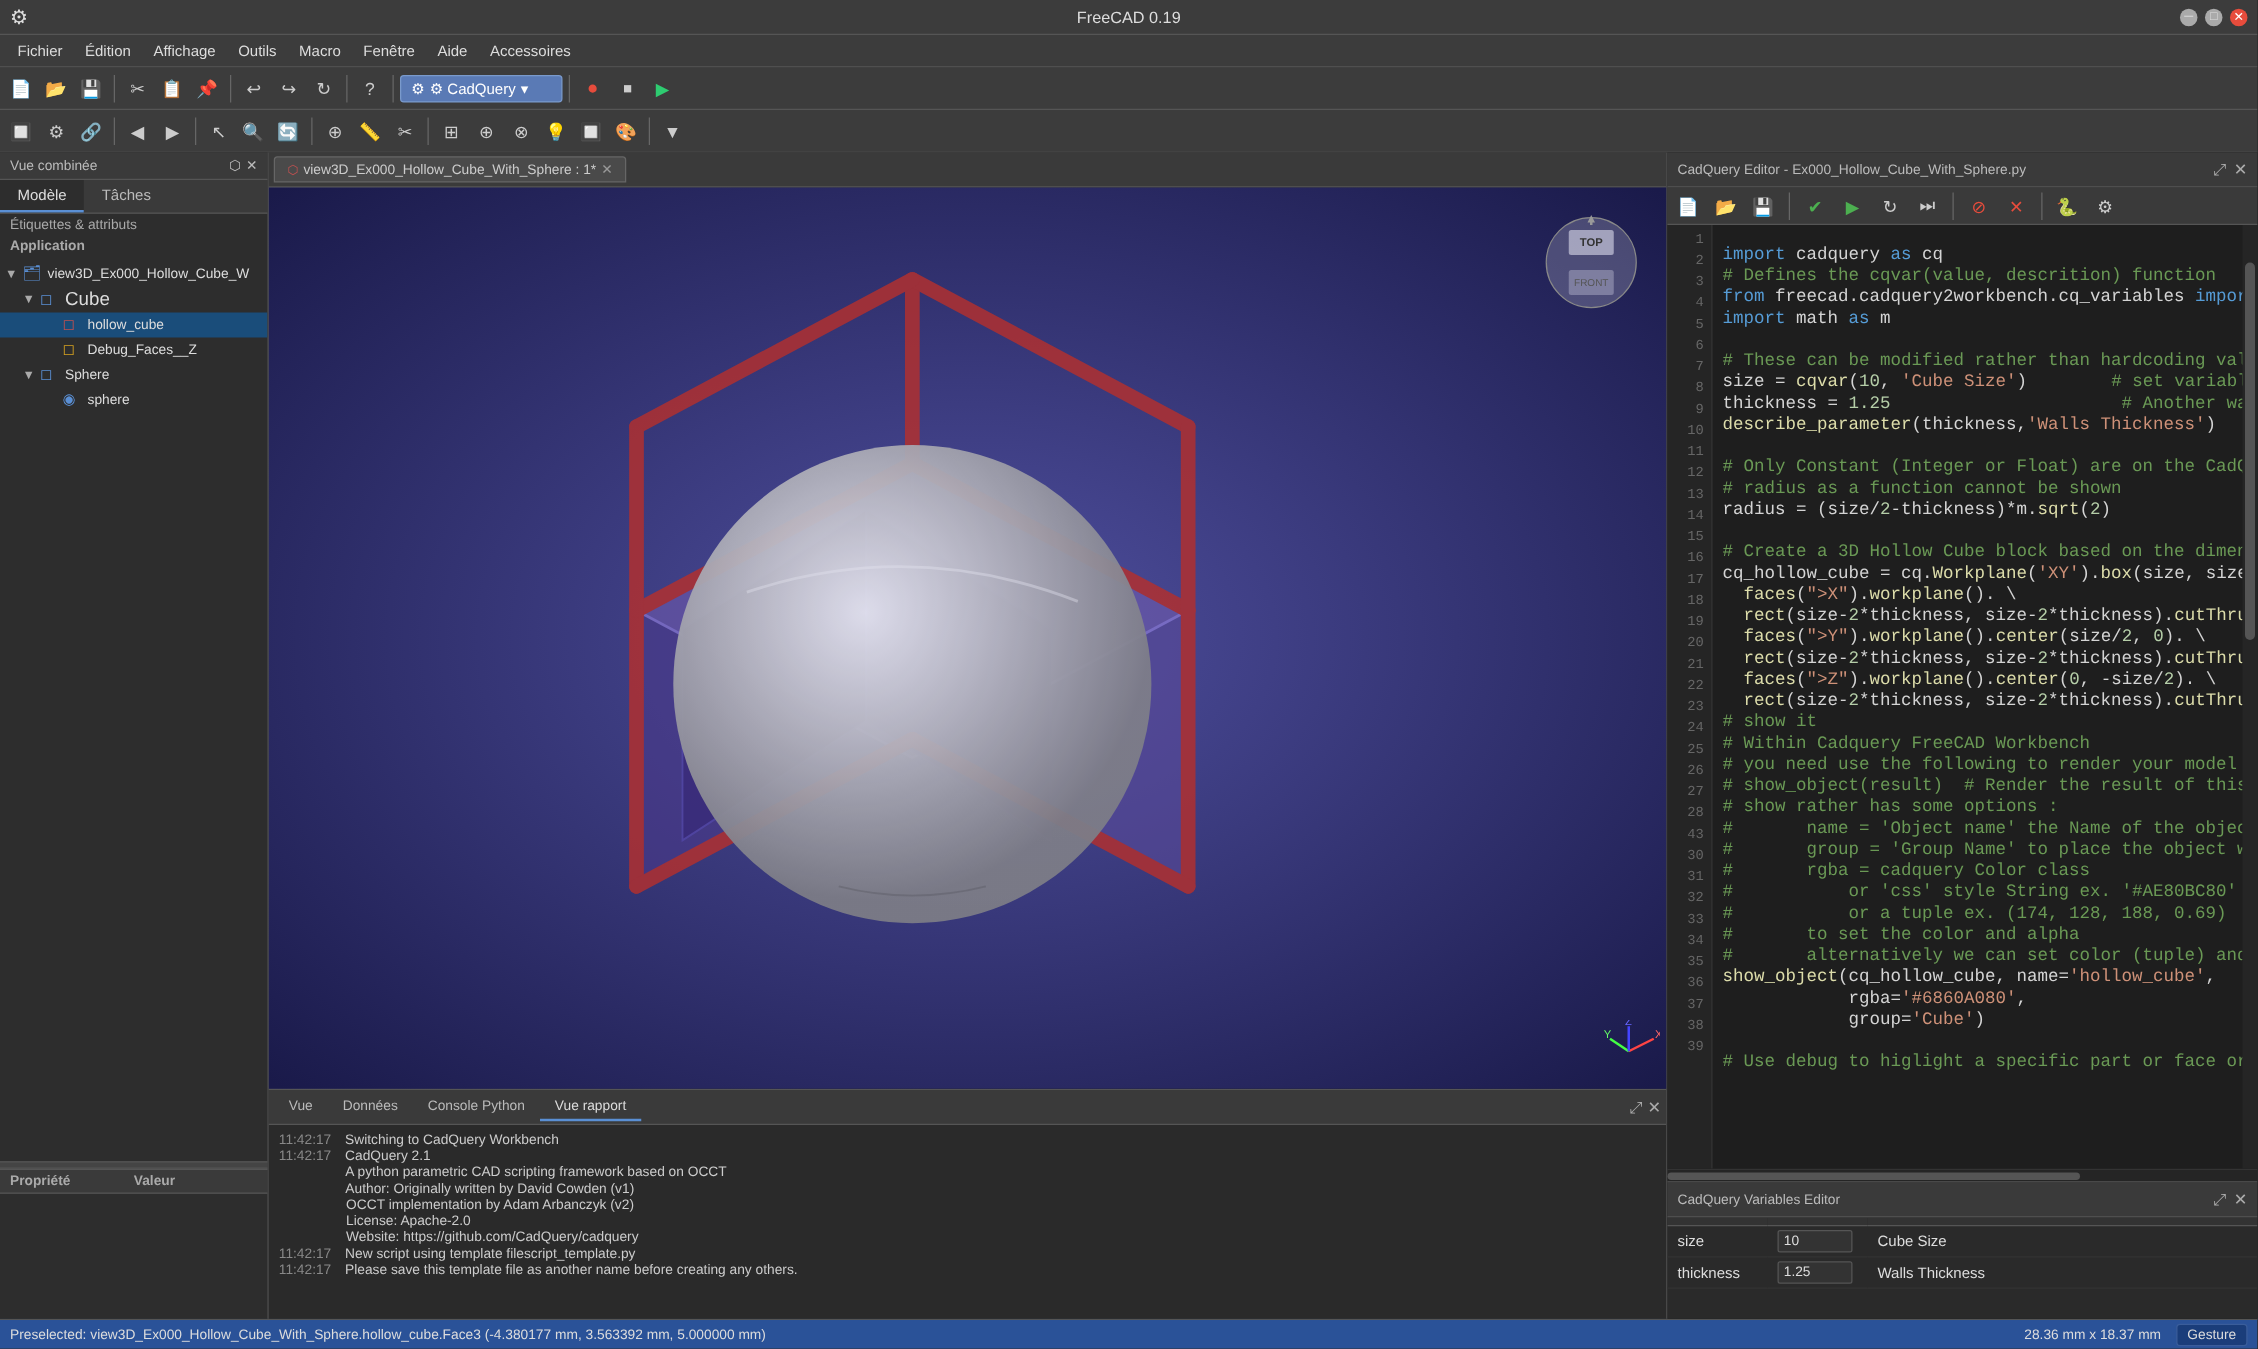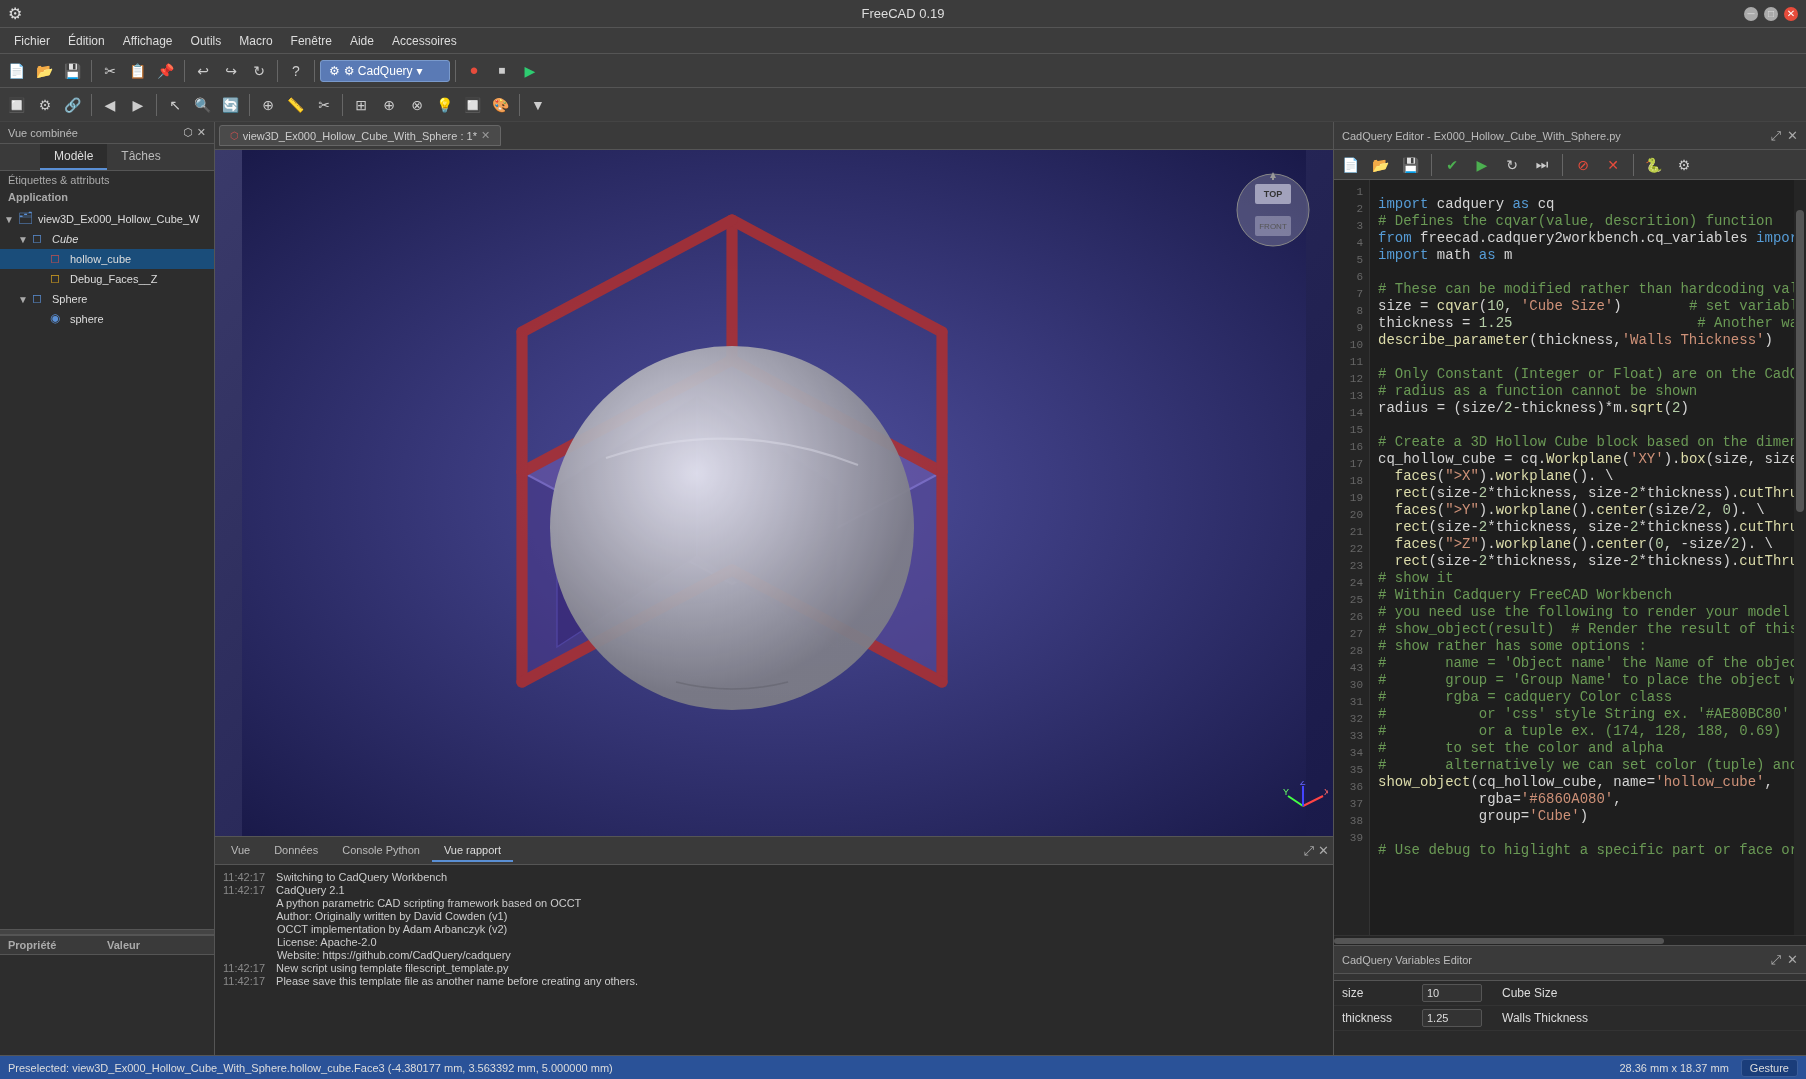--- a/index.html
+++ b/index.html
@@ -25,21 +25,21 @@
     .tb-btn { width: 26px; height: 26px; background: transparent; border: 1px solid transparent; border-radius: 3px; cursor: pointer; display: flex; align-items: center; justify-content: center; color: #ccc; font-size: 14px; }
     .tb-sep { width: 1px; height: 22px; background: #666; margin: 0 3px; }
     .wb-selector { background: #5a7ab5; color: white; border: 1px solid #7a9acc; border-radius: 3px; padding: 3px 8px; font-size: 12px; cursor: pointer; display: flex; align-items: center; gap: 4px; min-width: 130px; }
 
     
     #main-layout { display: flex; height: calc(1079px - 28px - 26px - 34px - 34px - 24px); }
 
     
     #left-panel { width: 215px; background: #2d2d2d; border-right: 1px solid #555; display: flex; flex-direction: column; }
     #left-panel .panel-header { background: #3a3a3a; padding: 4px 8px; font-size: 11px; color: #bbb; display: flex; justify-content: space-between; align-items: center; border-bottom: 1px solid #555; }
-    #left-panel .tabs { display: flex; background: #3a3a3a; border-bottom: 1px solid #555; padding-left: 40px; }
+    #left-panel .tabs { display: flex; background: #3a3a3a; border-bottom: 1px solid #555; }
     .panel-tab { padding: 5px 14px; font-size: 12px; cursor: pointer; border-bottom: 2px solid transparent; color: #bbb; }
     .panel-tab.active { color: #ddd; border-bottom: 2px solid #5a8fd4; background: #2d2d2d; }
     #tree-area { flex: 1; overflow-y: auto; padding: 4px 0; }
     .tree-item { display: flex; align-items: center; padding: 2px 4px; cursor: pointer; font-size: 12px; }
     .tree-item.selected { background: #1a4d7a; }
     .tree-arrow { display: inline-block; width: 14px; color: #aaa; font-size: 10px; }
     .tree-icon { display: inline-block; width: 16px; height: 16px; margin-right: 4px; font-size: 12px; }
     .icon-blue { color: #5a8fd4; }
     .icon-red { color: #c05050; }
     .icon-yellow { color: #d4a020; }
@@ -54,21 +54,21 @@
     .vp-tab { display: flex; align-items: center; gap: 4px; padding: 3px 10px; background: #4a4a4a; border: 1px solid #666; border-radius: 3px 3px 0 0; font-size: 11px; color: #ccc; cursor: pointer; }
     .vp-tab .close-x { color: #999; font-size: 11px; }
     #viewport { flex: 1; background: linear-gradient(135deg, #3a3a6a 0%, #2a2a5a 40%, #1a1a4a 100%); position: relative; overflow: hidden; }
 
     
     .scene-container { width: 100%; height: 100%; position: relative; }
     .gizmo { position: absolute; top: 20px; right: 20px; width: 80px; height: 80px; }
     .axis-gizmo { position: absolute; bottom: 20px; right: 20px; width: 40px; height: 40px; }
 
     
-    #log-panel { height: 219px; background: #2a2a2a; border-top: 1px solid #555; display: flex; flex-direction: column; }
+    #log-panel { height: 184px; background: #2a2a2a; border-top: 1px solid #555; display: flex; flex-direction: column; }
     #log-tabs { display: flex; align-items: center; background: #3a3a3a; padding: 0 4px; border-bottom: 1px solid #555; height: 28px; }
     .log-tab { padding: 4px 12px; font-size: 11px; cursor: pointer; color: #bbb; border-bottom: 2px solid transparent; }
     .log-tab.active { color: #ddd; border-bottom: 2px solid #5a8fd4; }
     .log-controls { margin-left: auto; display: flex; gap: 4px; }
     #log-content { flex: 1; overflow-y: auto; padding: 6px 8px; font-size: 11px; font-family: Liberation Sans, sans-serif; color: #ccc; }
     .log-line { margin-bottom: 1px; }
     .log-time { color: #888; margin-right: 8px; }
 
     
     #right-panel { width: 473px; background: #1e1e1e; border-left: 1px solid #555; display: flex; flex-direction: column; }
@@ -206,21 +206,21 @@
 
       <div class="tree-item">
         <span class="tree-arrow">▼</span>
         <span class="tree-icon icon-blue">🗂</span>
         <span style="font-size:11px;">view3D_Ex000_Hollow_Cube_W</span>
       </div>
 
       <div class="tree-item" style="padding-left:18px;">
         <span class="tree-arrow">▼</span>
         <span class="tree-icon icon-blue">◻</span>
-        <span style="font-size:11px;font-style:italic;">Cube</span>
+        <span style="font-size:15px;">Cube</span>
       </div>
 
       <div class="tree-item selected" style="padding-left:36px;">
         <span class="tree-arrow" style="width:14px;"></span>
         <span class="tree-icon icon-red">◻</span>
         <span style="font-size:11px;">hollow_cube</span>
       </div>
 
       <div class="tree-item" style="padding-left:36px;">
         <span class="tree-arrow" style="width:14px;"></span>

